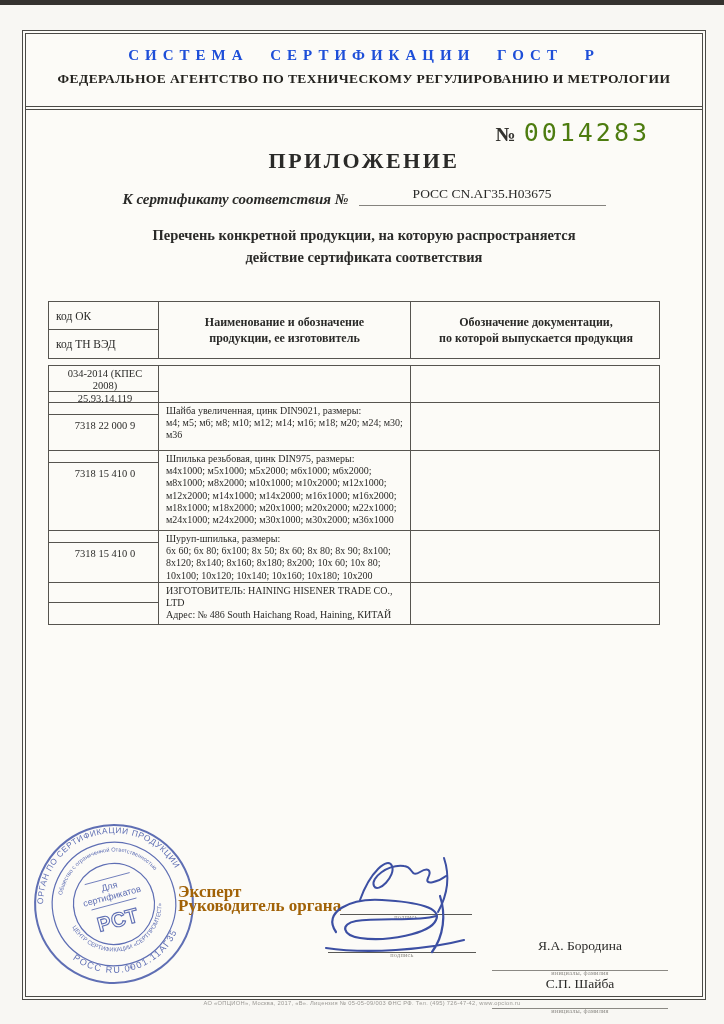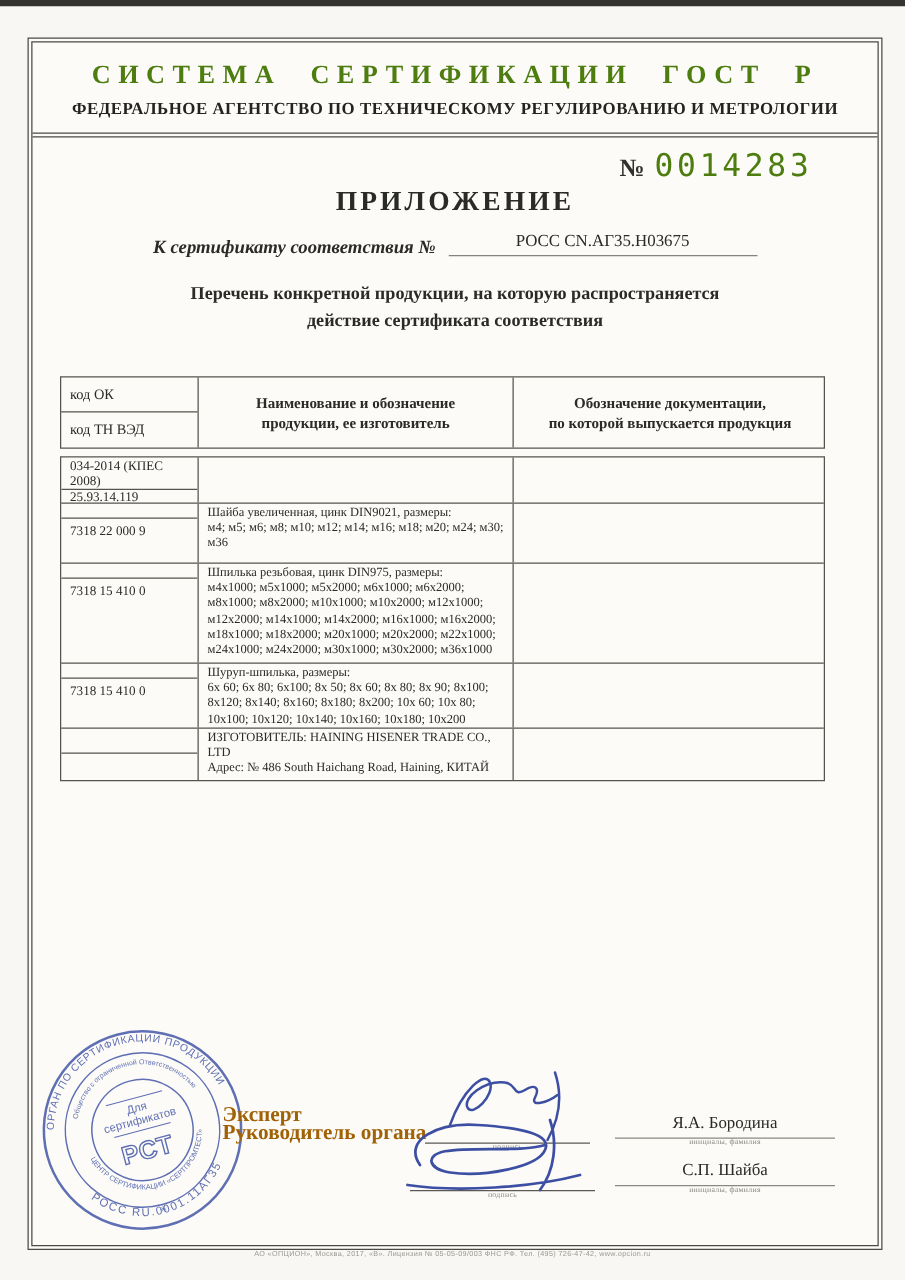--- a/index.html
+++ b/index.html
@@ -5,21 +5,21 @@
   html,body{margin:0;padding:0;background:#e9e8e4;}
   .page{position:relative;width:724px;height:1024px;background:#f8f7f3;overflow:hidden;
         font-family:"Liberation Serif","DejaVu Serif",serif;color:#2a2a28;}
   .scan-strip{position:absolute;top:0;left:0;width:100%;height:5px;background:#35332f;}
   .smudge{position:absolute;border-radius:50%;pointer-events:none;}
   .s1{left:430px;top:620px;width:180px;height:120px;background:radial-gradient(closest-side,rgba(120,115,105,.07),transparent);}
   .s2{left:90px;top:700px;width:220px;height:140px;background:radial-gradient(closest-side,rgba(120,115,105,.06),transparent);}
   .frame{position:absolute;left:22px;top:30px;width:676px;height:962px;border:4px double #4b4a46;background:#fcfbf7;}
   
   .head-band{position:absolute;left:0;top:0;width:100%;height:72px;border-bottom:4px double #4b4a46;text-align:center;}
-  .sys-title{margin-top:13px;font-size:21px;font-weight:bold;letter-spacing:6px;word-spacing:12px;color:#4d7c0f;}
+  .sys-title{margin-top:13px;font-size:15px;font-weight:bold;letter-spacing:6px;word-spacing:12px;color:#1d4ed8;}
   .agency-title{margin-top:7px;font-size:13.5px;font-weight:bold;letter-spacing:.4px;color:#24231f;}
   
   .serial{position:absolute;top:84px;right:52px;font-size:20px;}
   .serial .no{font-weight:bold;color:#33322e;margin-right:8px;}
   .serial .digits{font-family:"DejaVu Sans Mono",monospace;font-size:25px;letter-spacing:3px;color:#4d7c0f;}
   .appendix{position:absolute;top:114px;width:100%;text-align:center;font-size:22px;font-weight:bold;letter-spacing:2.5px;}
   .certline{position:absolute;top:152px;width:100%;text-align:center;}
   .certline .lbl{font-size:15px;font-weight:bold;vertical-align:bottom;font-style:italic;}
   .certline .val{display:inline-block;min-width:235px;border-bottom:1px solid #85837e;font-size:13.5px;
                  text-align:center;margin-left:10px;padding:0 6px 3px 6px;position:relative;top:-2px;}
@@ -31,36 +31,36 @@
   .th:last-child{border-right:none;}
   .th-code{display:flex;flex-direction:column;}
   .th-code .a{height:50%;border-bottom:1px solid #56544f;display:flex;align-items:center;padding-left:7px;font-size:11.5px;box-sizing:border-box;}
   .th-code .b{height:50%;display:flex;align-items:center;padding-left:7px;font-size:11.5px;box-sizing:border-box;}
   .th-c{display:flex;align-items:center;justify-content:center;text-align:center;font-size:12px;font-weight:bold;white-space:pre-line;line-height:1.35;}
   .tbl-body{margin-top:6px;border:1.5px solid #56544f;box-sizing:border-box;}
   .trow{display:grid;grid-template-columns:110px 252px 250px;box-sizing:border-box;border-top:1px solid #56544f;}
   .trow:first-child{border-top:none;}
   .td{border-right:1px solid #56544f;box-sizing:border-box;overflow:hidden;}
   .td:last-child{border-right:none;}
-  .codecell{display:flex;flex-direction:column;}
+  .codecell{display:flex;flex-direction:column;text-align:center;}
   .codecell .sub{box-sizing:border-box;padding:2px 4px 0 7px;white-space:pre-line;line-height:1.18;}
   .codecell .sub.split{border-bottom:1px solid #56544f;}
   .namecell{padding:2px 6px 2px 7px;white-space:pre-line;line-height:1.22;font-size:10px;}
   
   .stamp{position:absolute;left:28px;top:818px;width:172px;height:172px;transform:rotate(-15deg);opacity:.88;}
   
   .role{position:absolute;font-size:17px;font-weight:bold;color:#a16207;}
   .role1{left:178px;top:896px;}
   .role2{left:178px;top:882px;}
   .sigfield{position:absolute;border-bottom:1.5px solid #5a5955;}
   .sigf1{left:340px;top:874px;width:132px;height:40px;}
   .sigf2{left:328px;top:912px;width:148px;height:40px;}
   .caption{position:absolute;top:100%;left:0;width:100%;text-align:center;font-size:8px;color:#8b8984;
            transform:scale(.78);transform-origin:center top;letter-spacing:.3px;}
-  .namefield{position:absolute;text-align:center;border-bottom:1px solid #8b8984;padding-bottom:4px;font-size:13.5px;}
+  .namefield{position:absolute;text-align:center;border-bottom:1px solid #8b8984;padding-bottom:16px;font-size:13.5px;margin-top:48px;}
   .namef1{left:492px;top:890px;width:176px;}
   .namef2{left:492px;top:928px;width:176px;}
   .sigsvg{position:absolute;pointer-events:none;}
   .sig1{left:348px;top:850px;}
   .sig2{left:314px;top:888px;}
   .footer{position:absolute;top:1000px;left:0;width:100%;text-align:center;font-size:8px;color:#9b9994;
           transform:scale(.72);transform-origin:center top;letter-spacing:.4px;font-family:"Liberation Sans",sans-serif;}
   .stamp text{font-family:"Liberation Sans","DejaVu Sans",sans-serif;}
 </style>
 </head>

